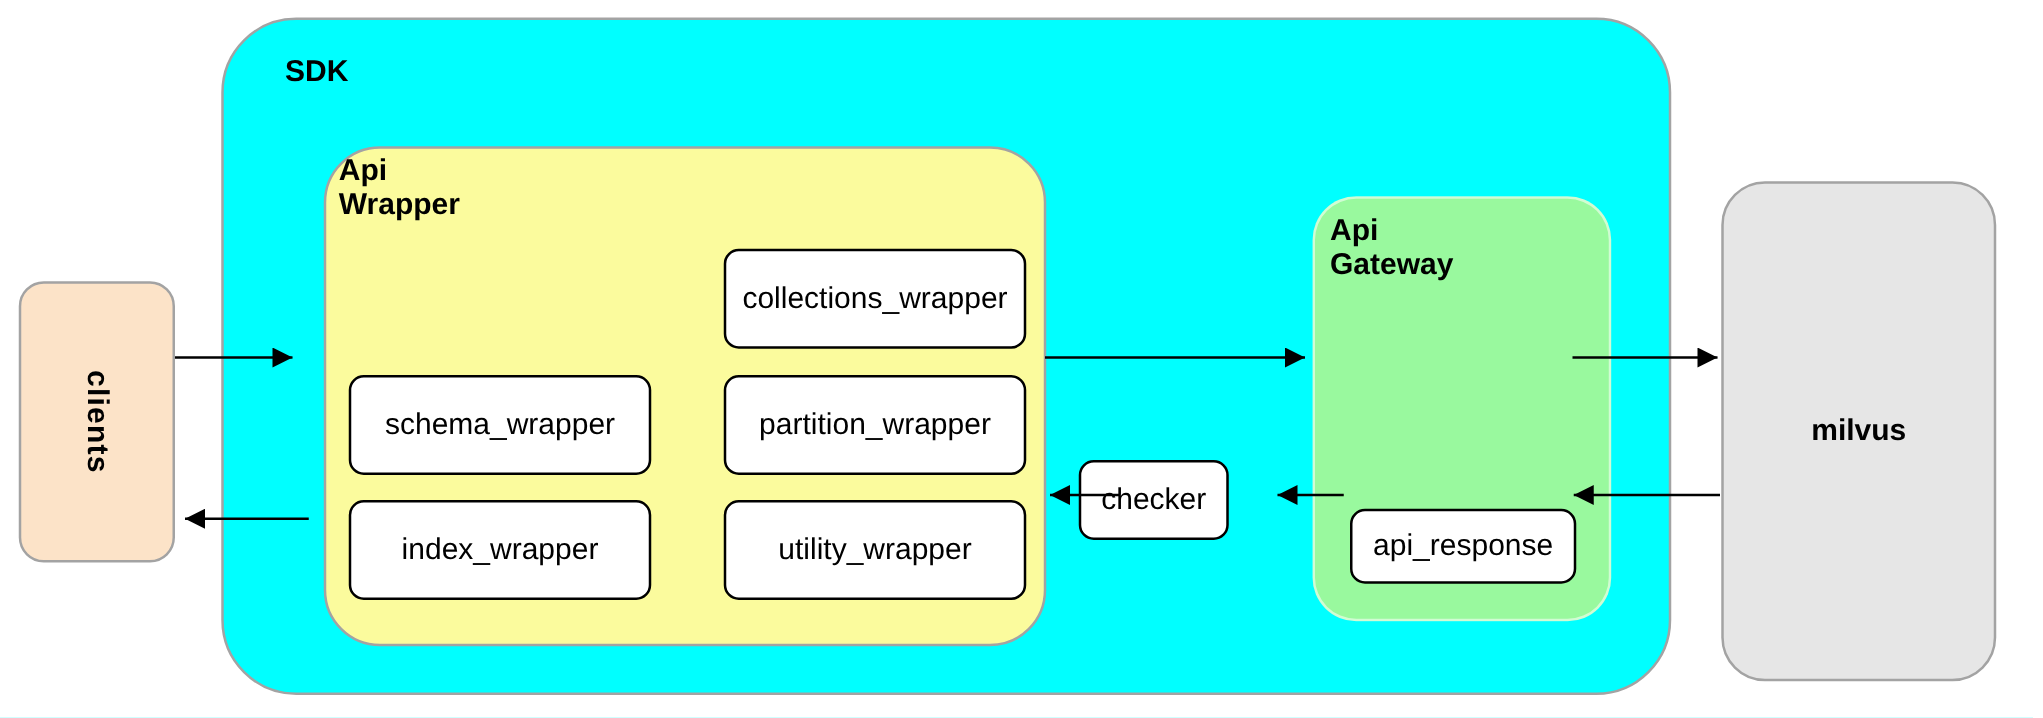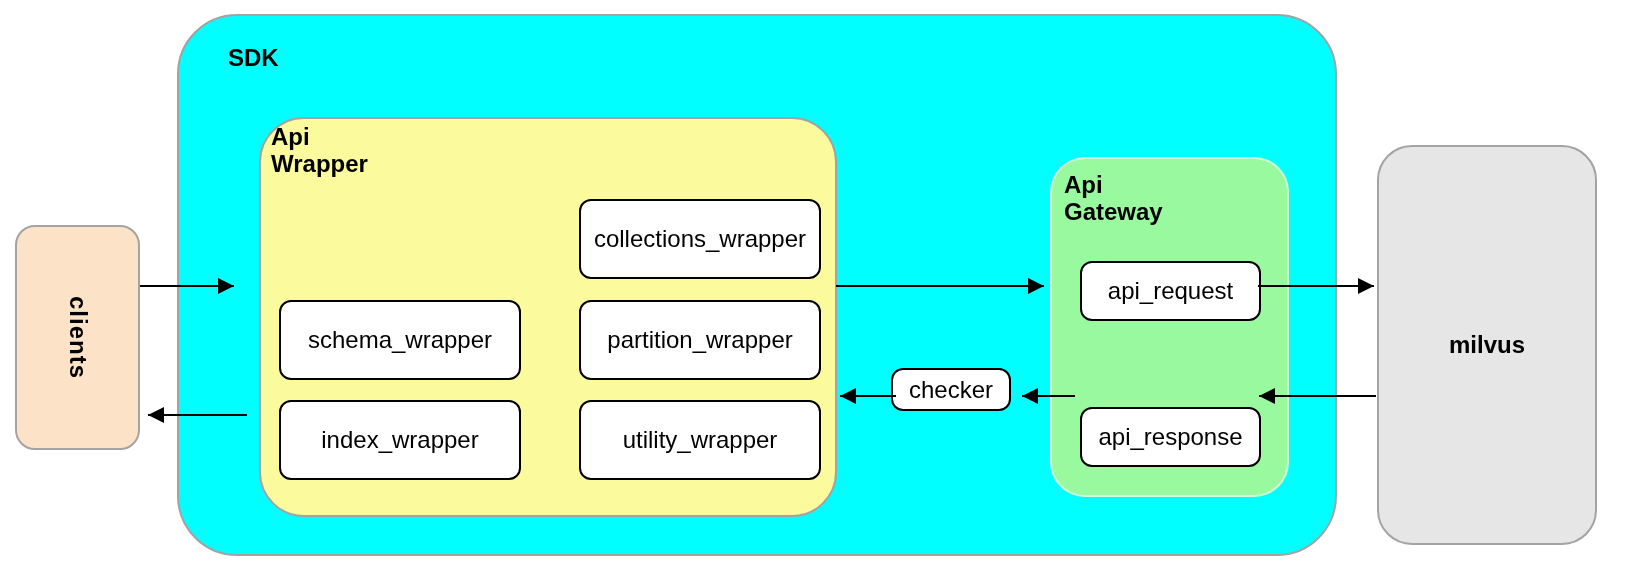--- a/index.html
+++ b/index.html
@@ -46,21 +46,21 @@
   #api-gateway{
     left:871px;top:141px;width:239px;height:340px;border-radius:35px;
     background:var(--c-api_gateway,#99F99E);
     border:2px solid rgba(255,255,255,0.55);
   }
   #api-gateway .two-line-label{left:12px;top:12px;width:115px;}
   .gnode{left:28px;width:181px;height:60px;}
   #api-request{top:102px;}
   #api-response{top:212px;margin-top:36px;}
   
-  #checker{left:712px;top:352px;width:120px;height:43px;}
+  #checker{left:684px;top:352px;width:120px;height:64px;}
   
   #milvus{
     left:1377px;top:145px;width:220px;height:400px;border-radius:35px;
     background:var(--c-milvus,#E6E6E6);
     display:flex;align-items:center;justify-content:center;
     font-size:24px;font-weight:bold;
   }
   
   #arrow-layer{position:absolute;left:0;top:0;z-index:10;pointer-events:none;}
   #arrow-layer line{stroke:var(--c-line,#000);stroke-width:2;}
@@ -90,21 +90,20 @@
       <div class="box node wnode wc2 wr3">utility_wrapper</div>
     </div>
 
     <div id="checker" class="box node">checker</div>
 
     <div id="api-gateway" class="box">
       <div class="two-line-label">
         <span>Api</span><br>
         <span>Gateway</span>
       </div>
-      <div id="api-request" class="box node gnode">api_request</div>
       <div id="api-response" class="box node gnode">api_response</div>
     </div>
   </div>
 
   <div id="milvus" class="box bordered">
     <span>milvus</span>
   </div>
 
   <svg id="arrow-layer" width="1634" height="574" viewBox="0 0 1634 574">
     <defs>

